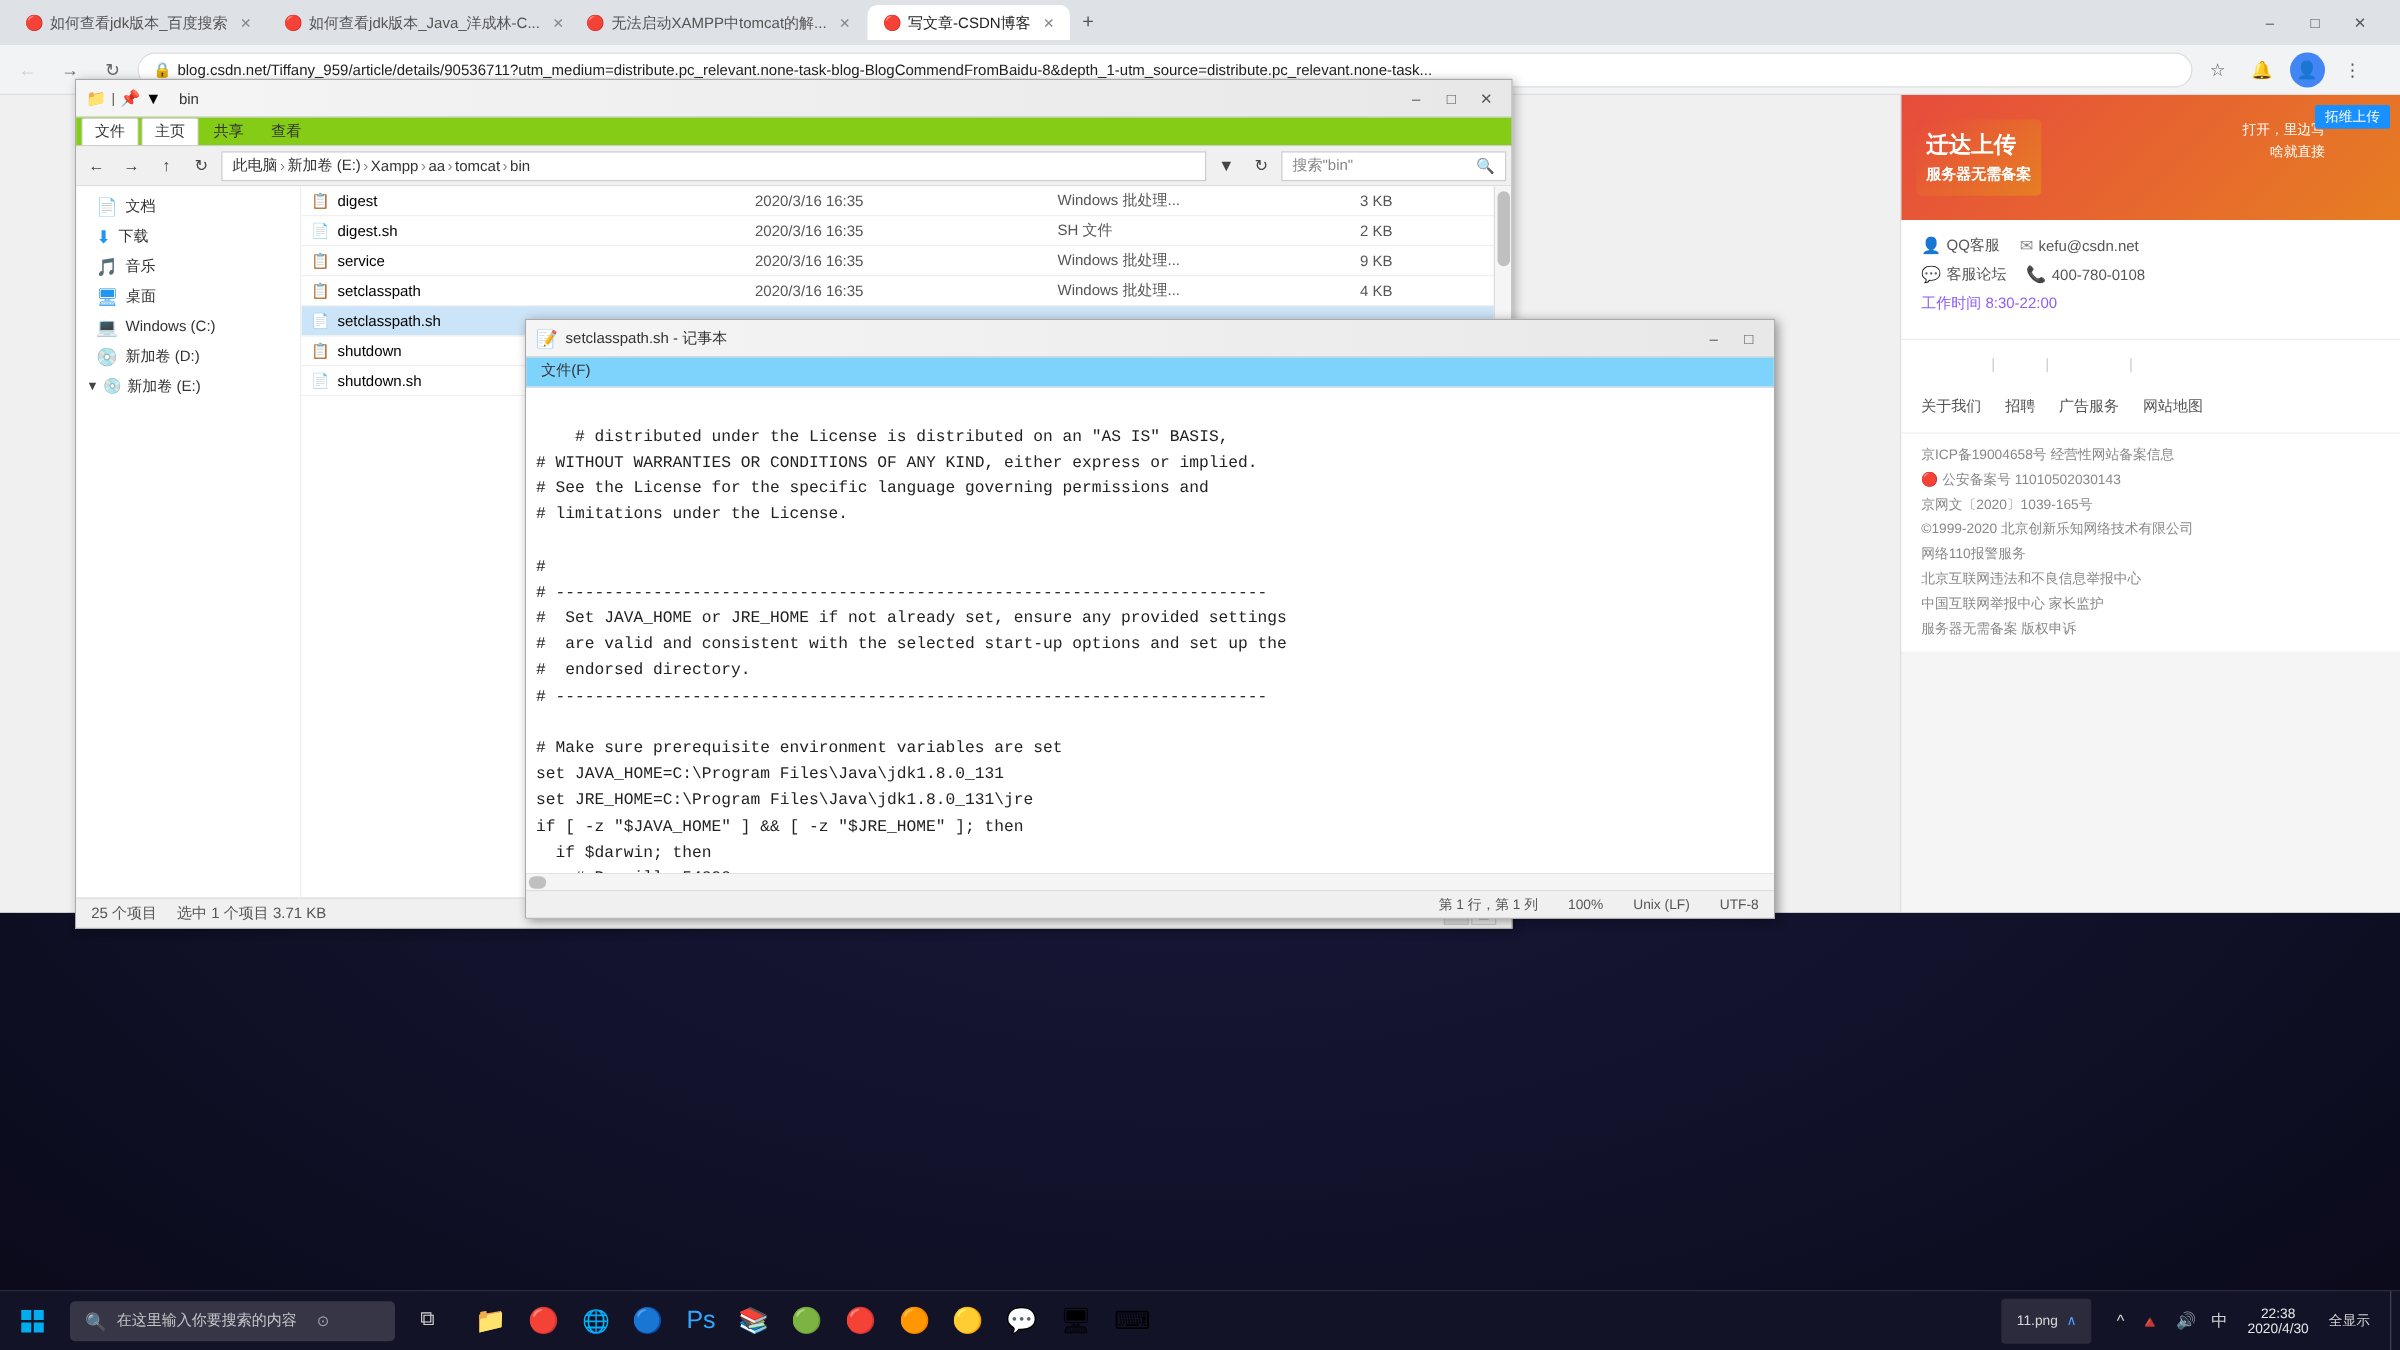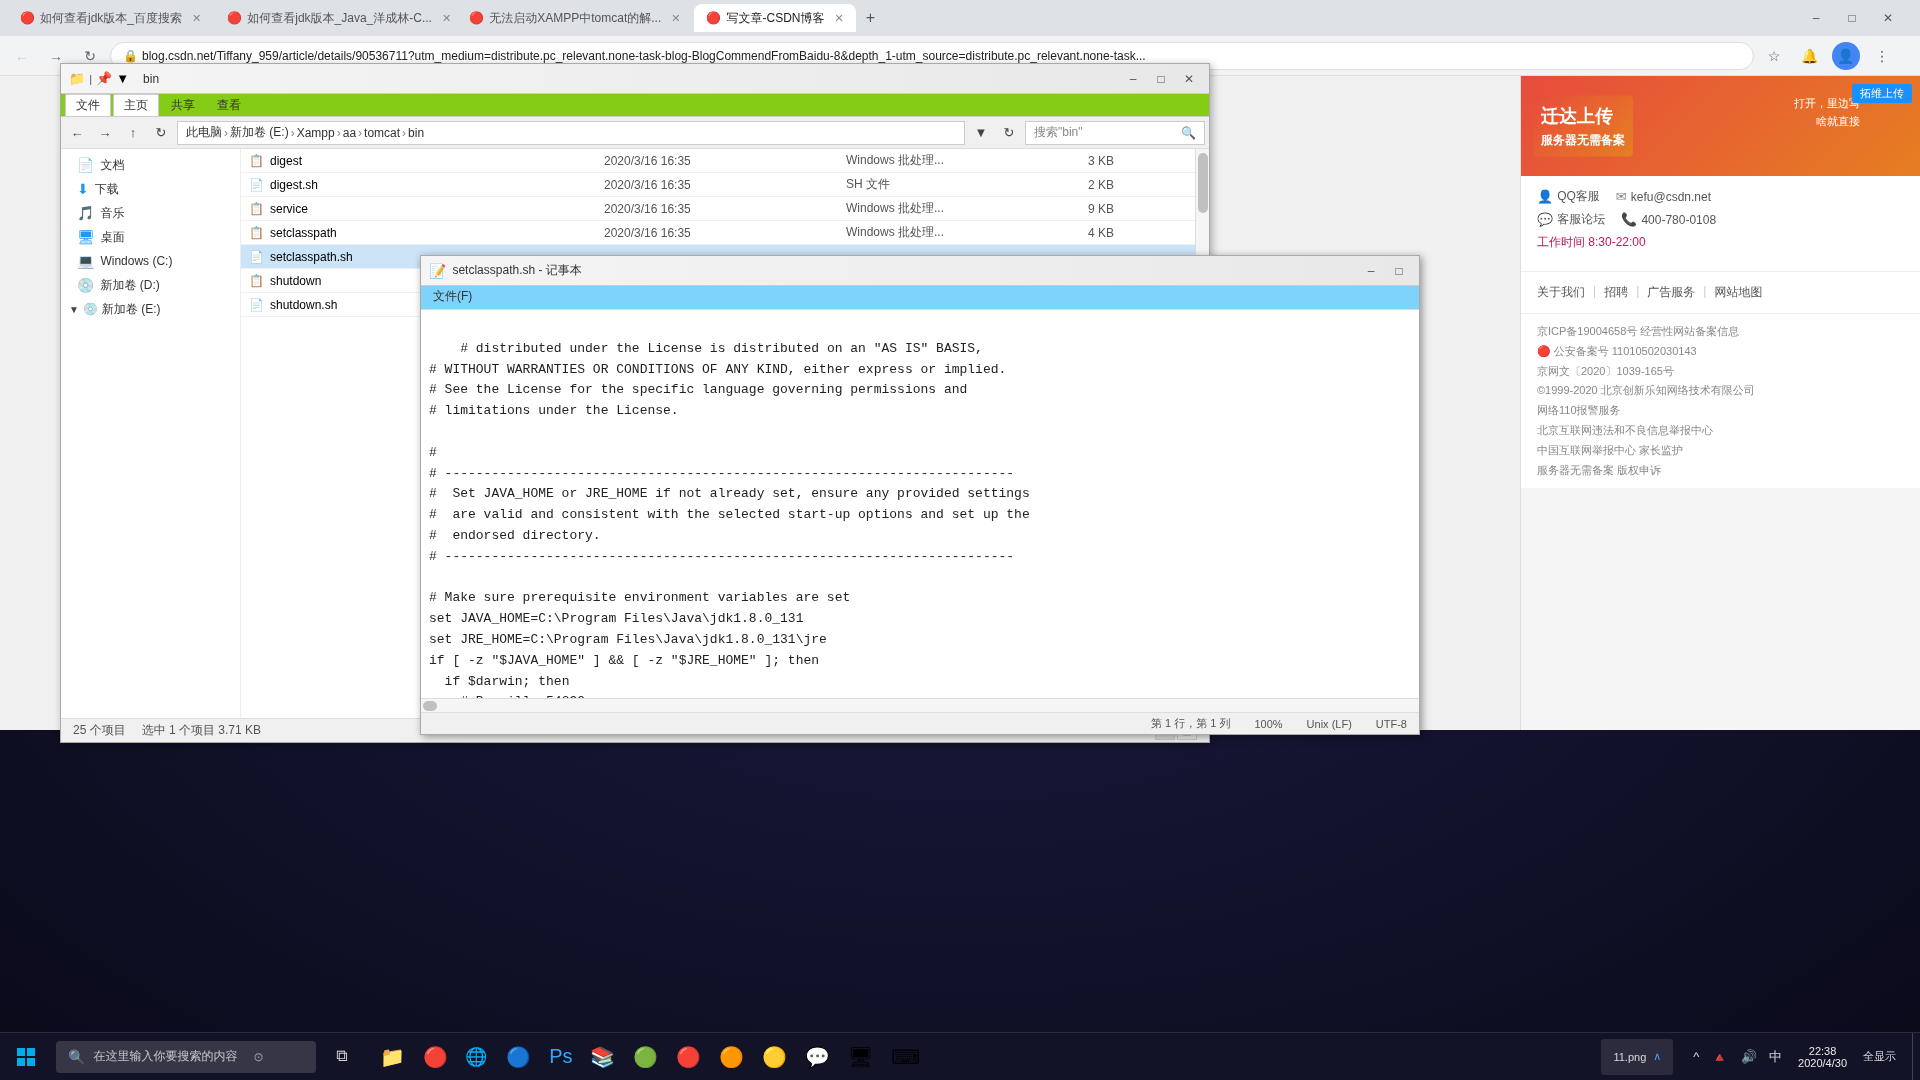--- a/index.html
+++ b/index.html
@@ -204,27 +204,27 @@
     }
 
     .csdn-contact {
       background: #fff; padding: 12px 16px; border-bottom: 1px solid #eee;
     }
     .csdn-contact-row {
       display: flex; align-items: center; margin-bottom: 6px; font-size: 12px; color: #555; gap: 16px;
     }
     .csdn-contact-item { display: flex; align-items: center; gap: 4px; }
     .csdn-contact-icon { font-size: 13px; color: #888; }
-    .csdn-worktime { font-size: 12px; color: #be185d; margin-bottom: 8px; }
+    .csdn-worktime { font-size: 12px; color: #8b5cf6; margin-bottom: 8px; }
 
     .csdn-about {
       background: #fff; padding: 12px 16px; border-bottom: 1px solid #eee;
     }
     .csdn-about-links { display: flex; gap: 8px; font-size: 12px; color: #555; flex-wrap: wrap; }
-    .csdn-about-link { color: #555; text-decoration: none; cursor: pointer; }
+    .csdn-about-link { color: #555; text-decoration: none; cursor: pointer; margin-top: 33px; }
     .csdn-sep { color: #ccc; }
 
     .csdn-beian {
       background: #fff; padding: 8px 16px; font-size: 11px; color: #888; line-height: 1.8;
     }
 
     
     .taskbar {
       position: absolute; bottom: 0; left: 0; width: 1920px; height: 48px;
       background: rgba(20, 20, 40, 0.95); display: flex; align-items: center;

